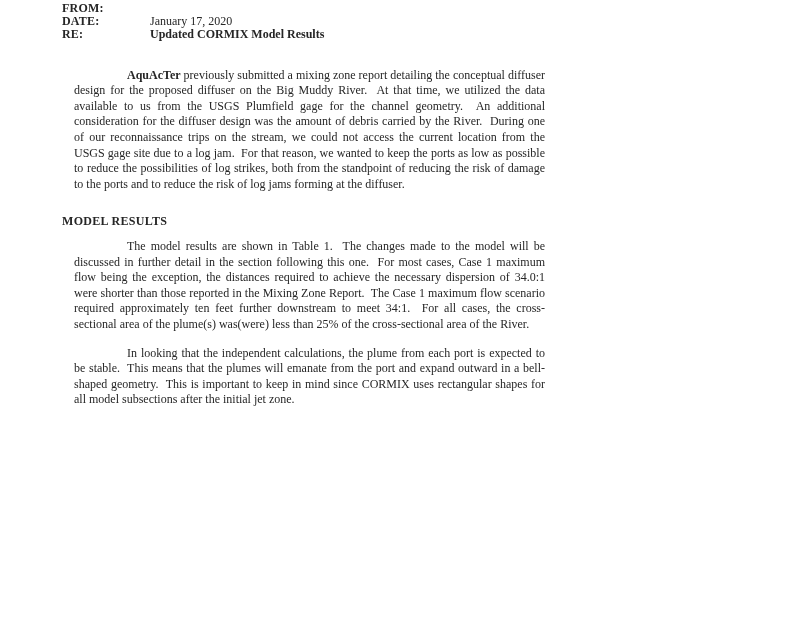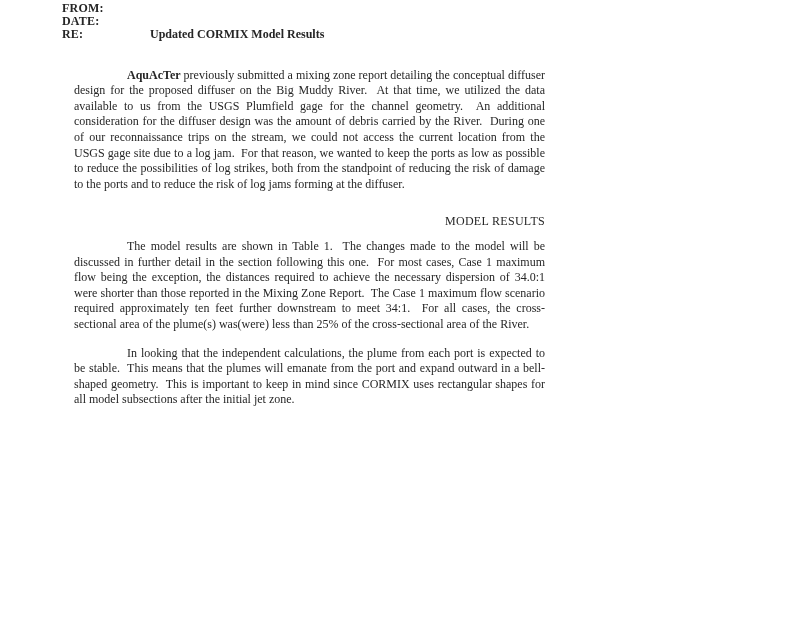--- a/index.html
+++ b/index.html
@@ -45,38 +45,38 @@
     margin: 0 0 13px 12px;
     text-align: justify;
     text-indent: 53px;
     line-height: 15.6px;
     white-space: pre-wrap;
   }
   .lead-bold {
     font-weight: bold;
   }
   .section-heading {
-    font-weight: normal;
+    font-weight: bold;
     letter-spacing: 0.3px;
     margin: 22px 0 9px 0;
     line-height: 15.6px;
-    text-align: right;
   }
 </style>
 </head>
 <body>
 
 <div class="doc">
 
   <div class="memo-header">
     <div class="memo-row">
       <span class="memo-label">FROM:</span>
     </div>
     <div class="memo-row">
       <span class="memo-label">DATE:</span>
+      <span class="memo-value">January 17, 2020</span>
     </div>
     <div class="memo-row">
       <span class="memo-label">RE:</span>
       <span class="memo-value bold">Updated CORMIX Model Results</span>
     </div>
   </div>
 
   <div class="body-text">
 
     <p><span class="lead-bold">AquAcTer</span><span> previously submitted a mixing zone report detailing the conceptual diffuser design for the proposed diffuser on the Big Muddy River.  At that time, we utilized the data available to us from the USGS Plumfield gage for the channel geometry.  An additional consideration for the diffuser design was the amount of debris carried by the River.  During one of our reconnaissance trips on the stream, we could not access the current location from the USGS gage site due to a log jam.  For that reason, we wanted to keep the ports as low as possible to reduce the possibilities of log strikes, both from the standpoint of reducing the risk of damage to the ports and to reduce the risk of log jams forming at the diffuser.</span></p>

